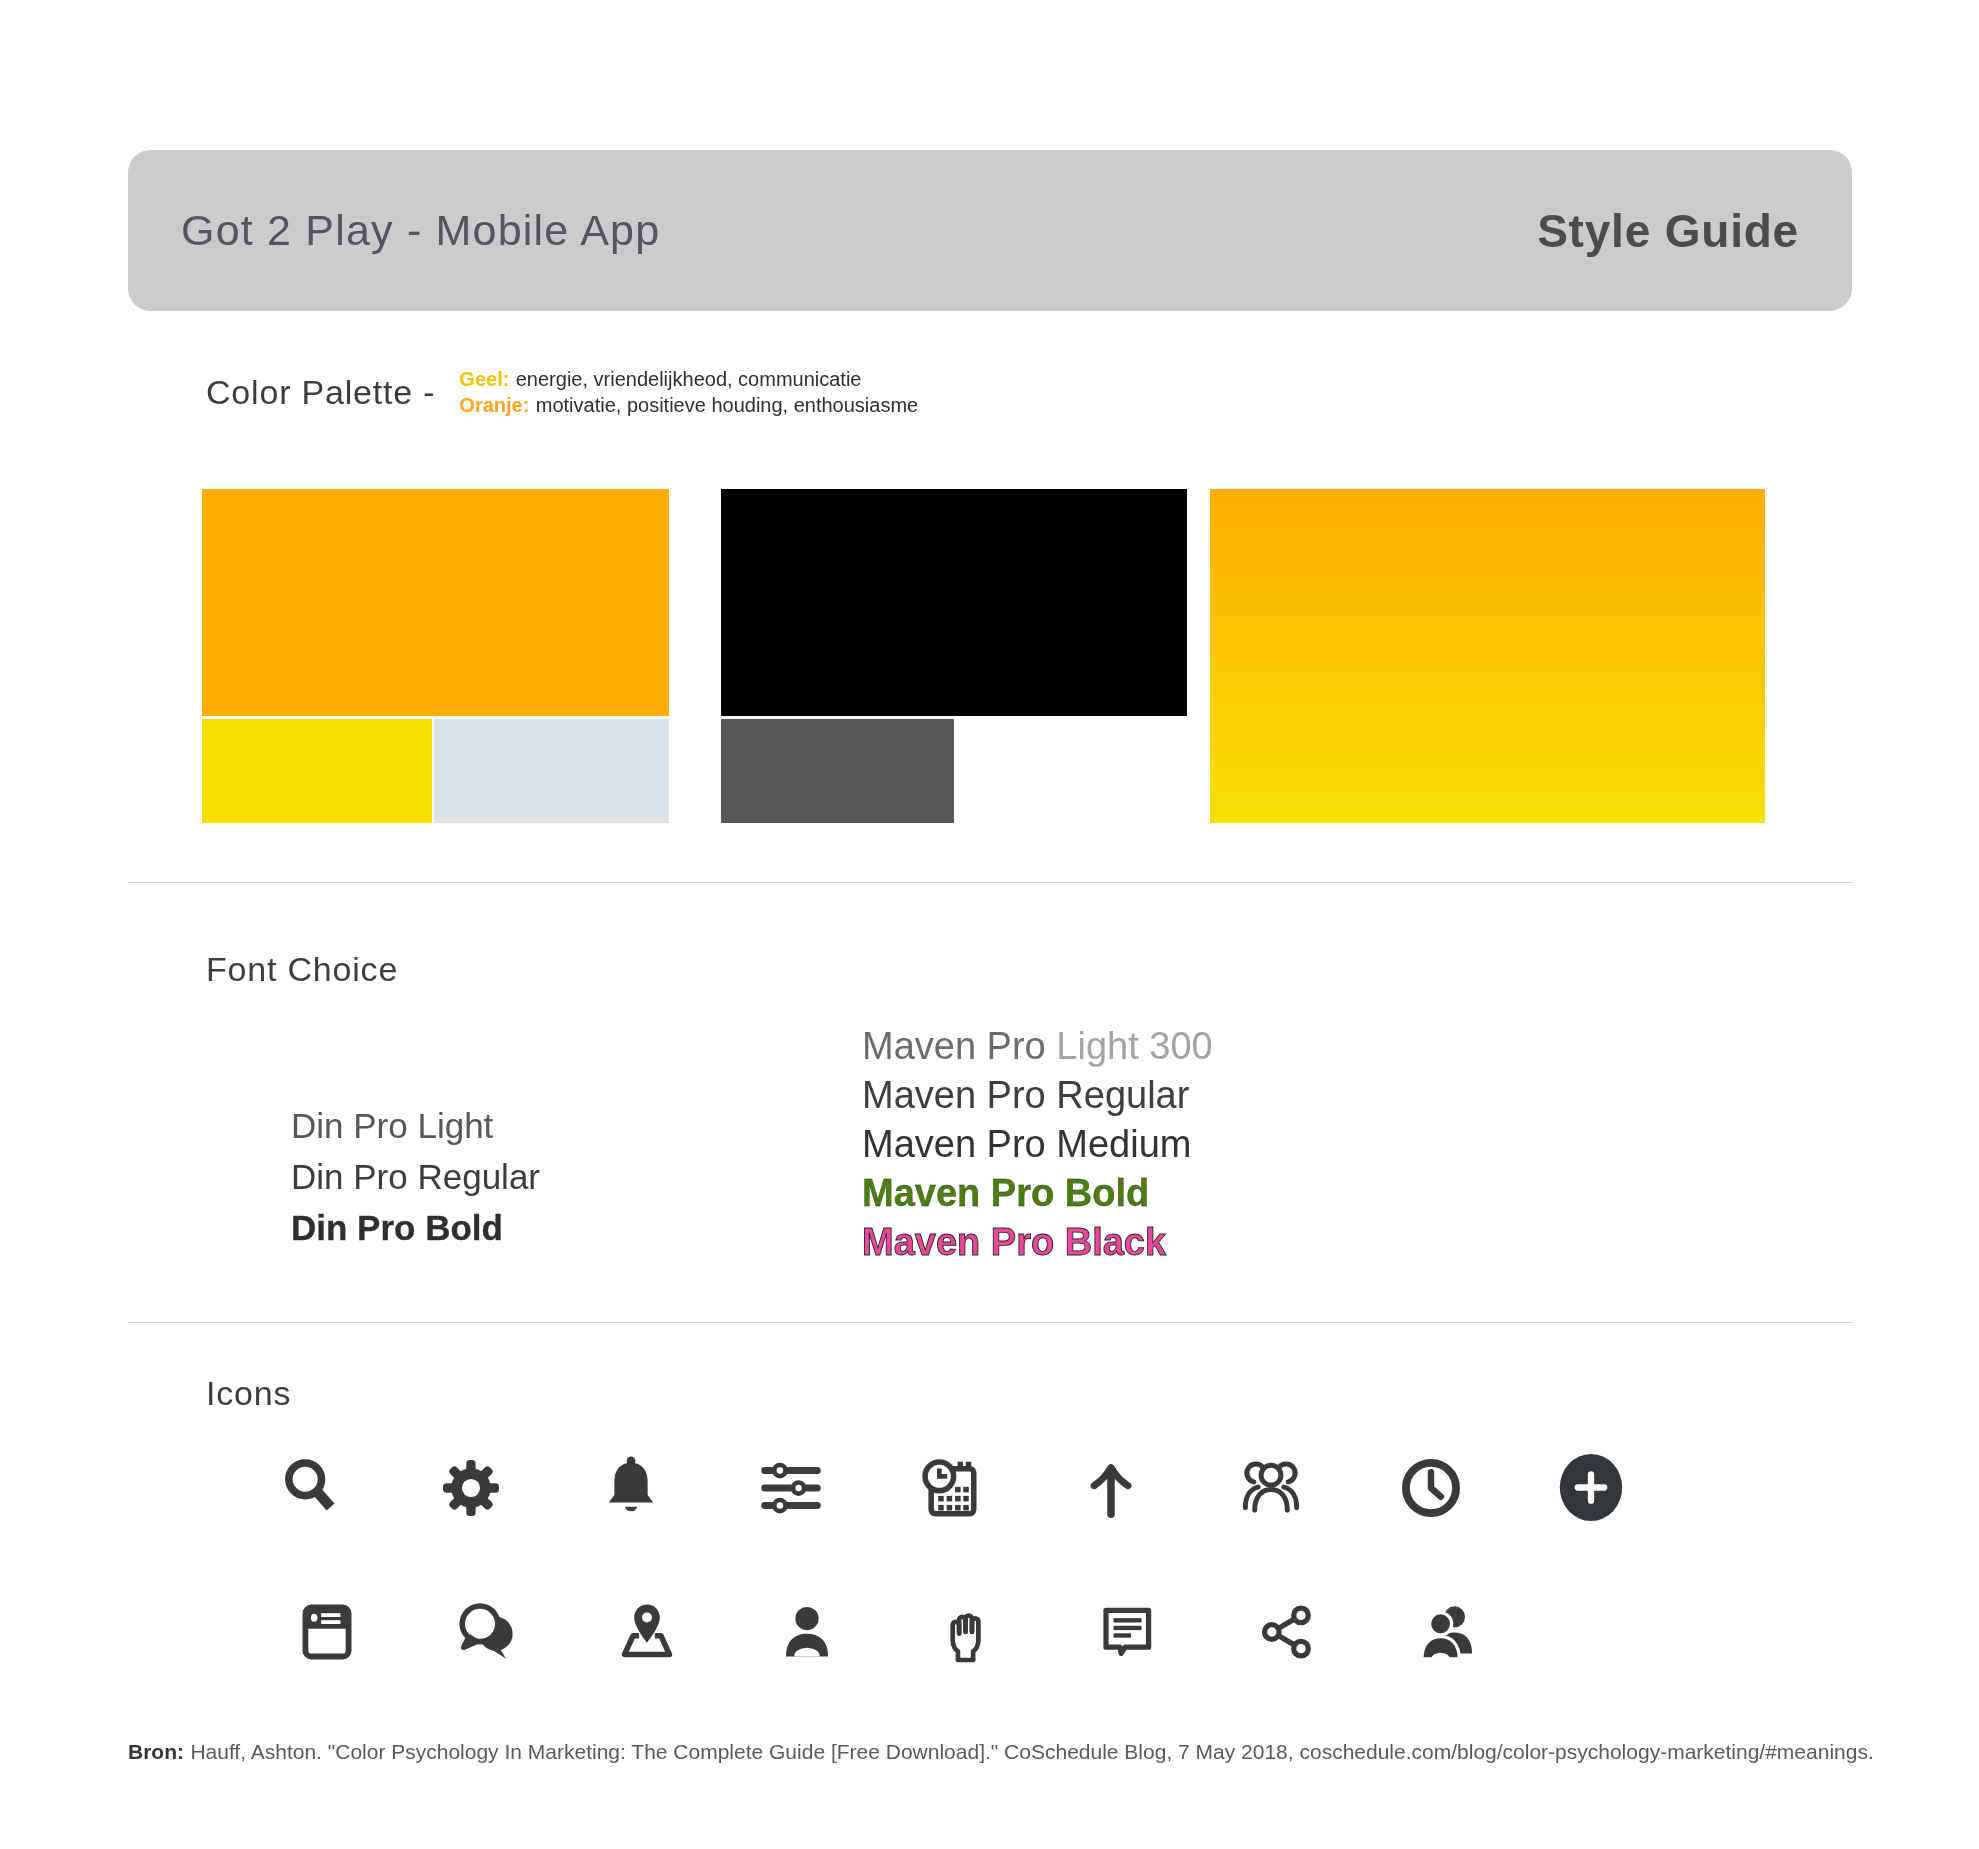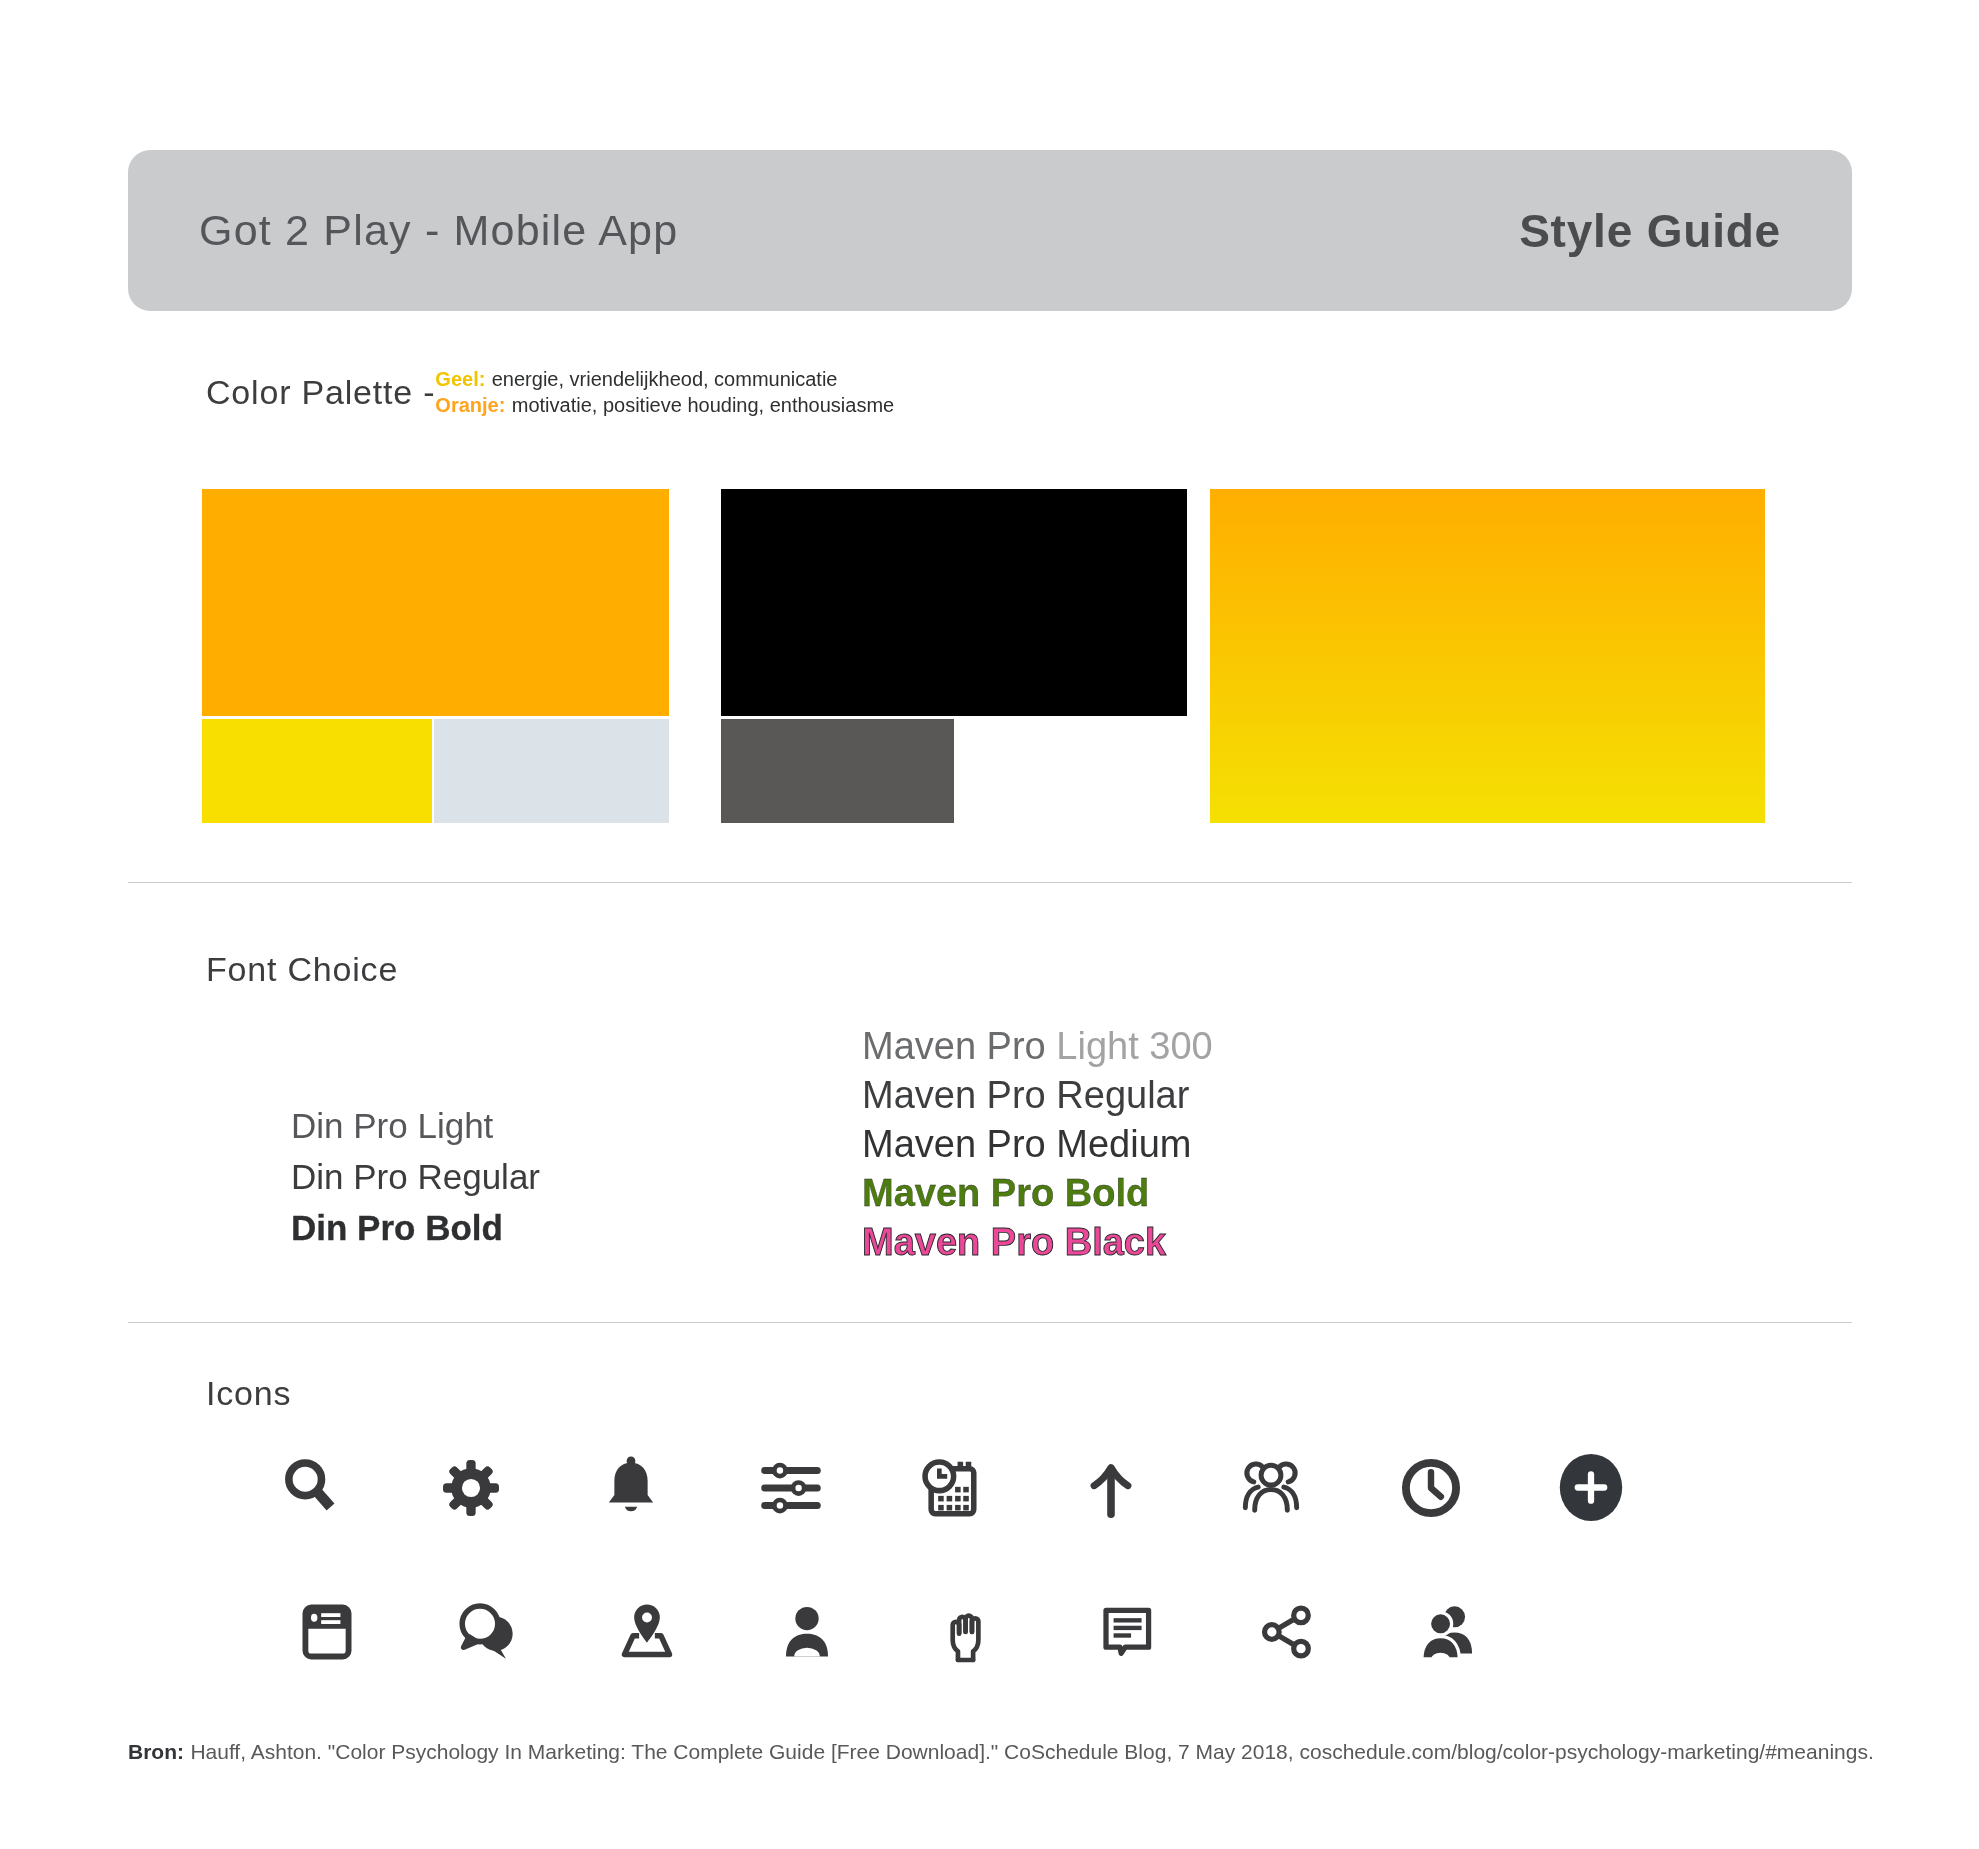--- a/index.html
+++ b/index.html
@@ -2,26 +2,26 @@
 <html style="font-size:12.8px"><head>
 <meta charset="utf-8">
 <style>
   html,body{margin:0;padding:0;background:#fff;}
   #page{position:relative;width:1979px;height:1849px;background:#fff;
         font-family:"Liberation Sans",sans-serif;color:#3b3c3e;overflow:hidden;}
 
   
   .header{position:absolute;left:128px;top:150px;width:1724px;height:161px;
           background:#c9cbcd;border-radius:22.3px;display:flex;align-items:center;
-          justify-content:space-between;padding:0 71px;box-sizing:border-box;}
+          justify-content:space-between;padding:0 53px;box-sizing:border-box;}
   .header-title{font-size:43px;color:#55565a;letter-spacing:1.2px;}
   .header-badge{font-size:46px;font-weight:bold;color:#4b4c4e;letter-spacing:0.8px;}
 
   
-  .palette-head{position:absolute;left:206px;top:367px;display:flex;align-items:center;}
+  .palette-head{position:absolute;left:206px;top:367px;display:flex;align-items:center;gap:24px;}
   .section-title{font-size:34px;color:#3c3d3f;letter-spacing:0.8px;}
   .palette-notes{font-size:20px;font-weight:500;color:#2e2f31;line-height:25.5px;}
   .note-label{font-weight:bold;margin-right:6.4px;}
 
   .swatch{position:absolute;}
   .sw-orange{left:202px;top:489px;width:467px;height:227px;}
   .sw-yellow{left:202px;top:719px;width:230px;height:104px;}
   .sw-lightgray{left:434px;top:719px;width:235px;height:104px;}
   .sw-black{left:721px;top:489px;width:466px;height:227px;}
   .sw-darkgray{left:721px;top:719px;width:233px;height:104px;}

